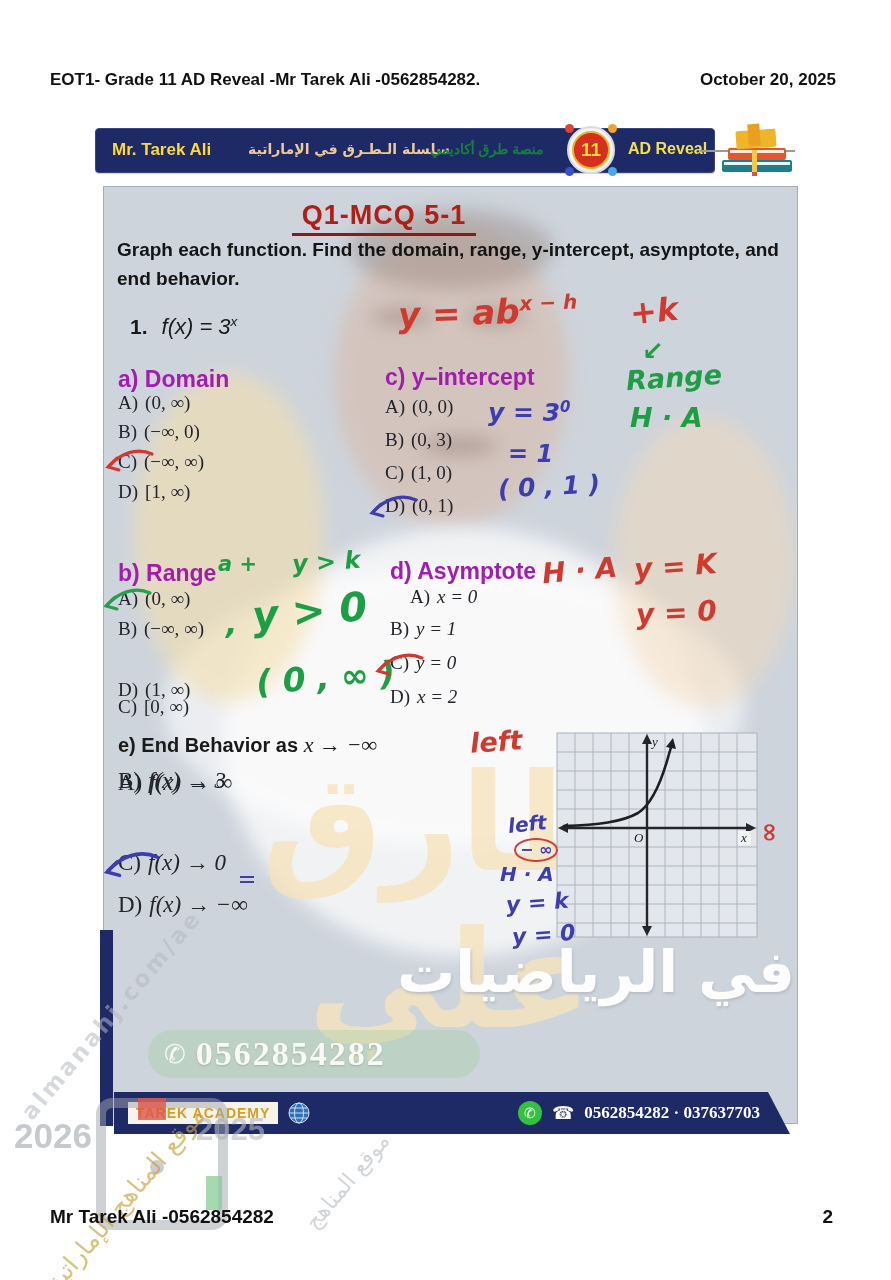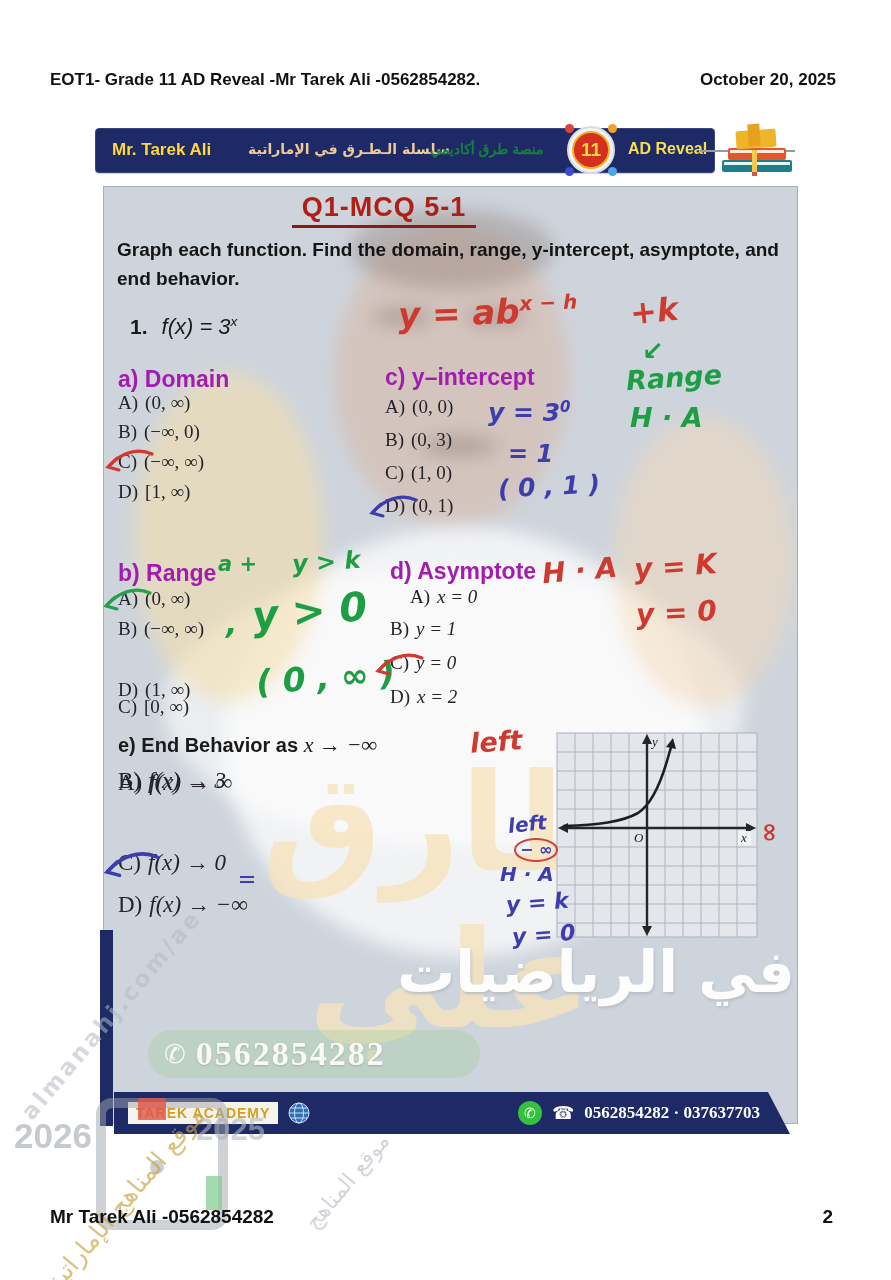--- a/index.html
+++ b/index.html
@@ -28,21 +28,21 @@
                   font-size:19px; display:flex; align-items:center; justify-content:center; }
   .dot { position:absolute; width:9px; height:9px; border-radius:50%; }
   .banner-brand { left:628px; top:140px; color:#f5e04a; font-weight:700; font-size:16px; }
   .banner-line { left:700px; top:150px; width:95px; height:2px; background:#9a9a9a; }
 
   
   .panel { left:103px; top:186px; width:695px; height:938px; background:#ced4dc;
            border:1px solid #a7aeb8; overflow:hidden; }
   .blob { position:absolute; border-radius:50%; filter:blur(9px); }
 
-  .ws-title { left:103px; top:192px; width:562px; text-align:center; }
+  .ws-title { left:103px; top:200px; width:562px; text-align:center; }
   .ws-title span { display:inline-block; color:#b01f16; font-weight:700; font-size:27px;
                    letter-spacing:1px; border-bottom:3px solid #8a1a12; padding:0 10px 2px; }
   .instructions { left:117px; top:235px; width:664px; font-weight:700; font-size:19px;
                   color:#141414; line-height:1.55; }
   .q1 { left:130px; top:314px; font-size:21px; color:#1a1a1a; }
   .q1 .num { font-weight:700; margin-right:14px; }
   .q1 .fn  { font-family:Liberation Sans, sans-serif; font-style:italic; font-size:22px; }
   sup { font-size:0.62em; }
 
   .sec-label { font-weight:700; font-size:23px; color:#a21caf; }

